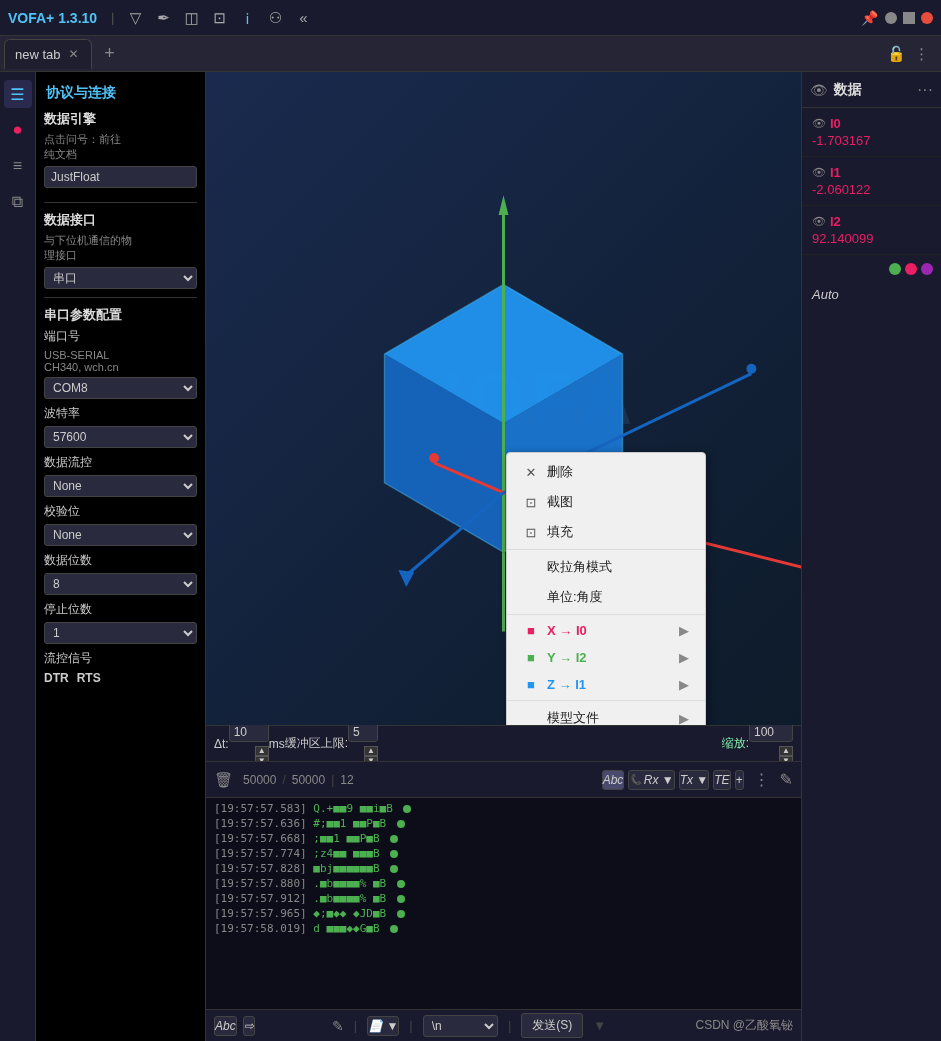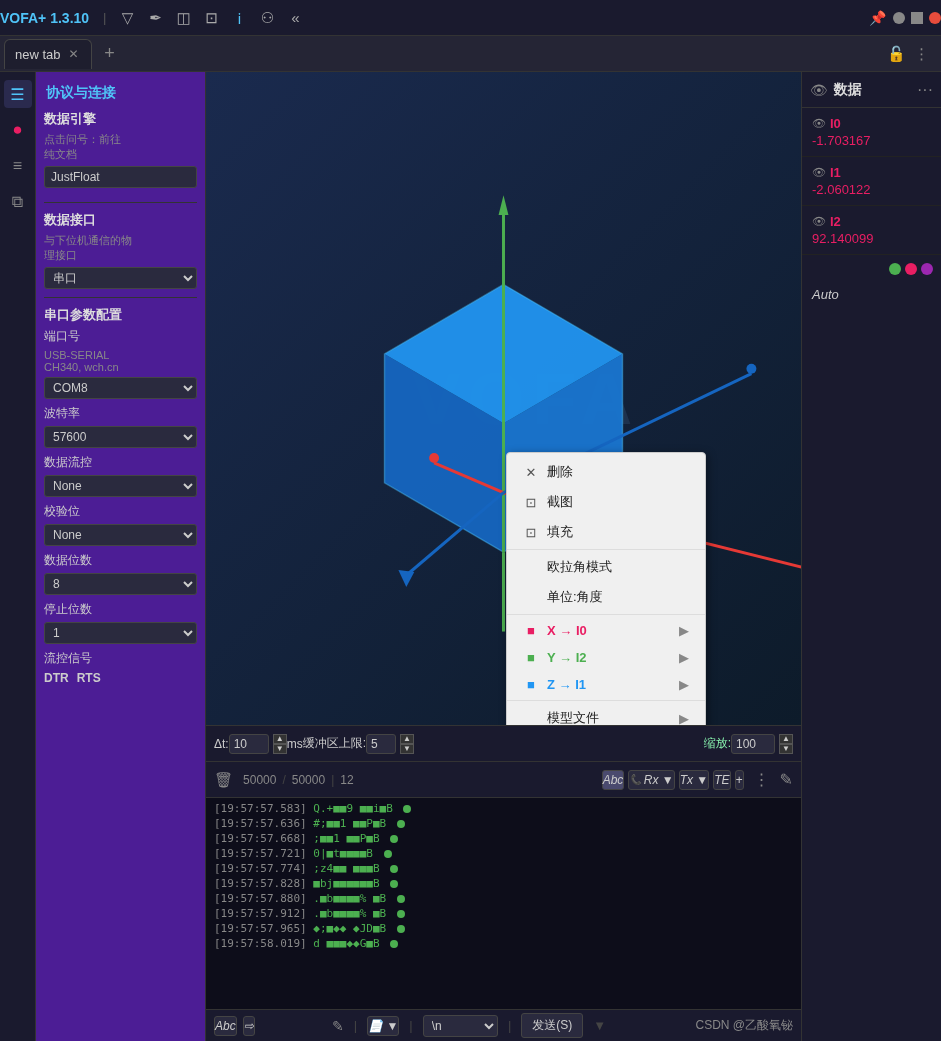--- a/index.html
+++ b/index.html
@@ -13,21 +13,21 @@
       display: flex;
       flex-direction: column;
     }
 
     
     .titlebar {
       height: 36px;
       background: #1a1a2e;
       display: flex;
       align-items: center;
-      padding: 0 0;
+      padding: 0 8px;
       gap: 6px;
       border-bottom: 1px solid #333;
       flex-shrink: 0;
     }
     .titlebar-logo {
       color: #4fc3f7;
       font-weight: bold;
       font-size: 14px;
       margin-right: 4px;
     }
@@ -97,21 +97,21 @@
     
     .main-area {
       display: flex;
       flex: 1;
       overflow: hidden;
     }
 
     
     .sidebar {
       width: 170px;
-      background: #4c1d95;
+      background: #000000;
       border-right: 1px solid #333;
       overflow-y: auto;
       padding: 8px;
       flex-shrink: 0;
     }
     .sidebar-title {
       color: #4fc3f7;
       font-size: 14px;
       font-weight: bold;
       padding: 4px 2px 8px 2px;
@@ -249,21 +249,21 @@
       background: #1a1a2e;
       display: flex;
       align-items: center;
       padding: 0 8px;
       border-top: 1px solid #333;
       flex-shrink: 0;
       font-size: 12px;
       color: #ccc;
     }
     .toolbar-input-group {
-      display: flex; align-items: flex-start; gap: 4px;
+      display: flex; align-items: flex-end; gap: 4px; flex-direction: column;
     }
     .toolbar-input {
       width: 50px;
       background: #2a2a3e;
       border: 1px solid #444;
       border-radius: 3px;
       color: #ccc;
       padding: 2px 4px;
       font-size: 12px;
     }
@@ -730,25 +730,20 @@
           <span class="log-time">[19:57:57.636]</span>
           <span class="log-data"> #;■■1 ■■P■B </span>
           <span class="log-dot"></span>
         </div>
         <div class="log-line">
           <span class="log-time">[19:57:57.668]</span>
           <span class="log-data"> ;■■1 ■■P■B </span>
           <span class="log-dot"></span>
         </div>
         <div class="log-line">
-          <span class="log-time">[19:57:57.721]</span>
-          <span class="log-data"> 0|■t■■■■B </span>
-          <span class="log-dot"></span>
-        </div>
-        <div class="log-line">
           <span class="log-time">[19:57:57.774]</span>
           <span class="log-data"> ;z4■■ ■■■B </span>
           <span class="log-dot"></span>
         </div>
         <div class="log-line">
           <span class="log-time">[19:57:57.828]</span>
           <span class="log-data"> ■bj■■■■■■B </span>
           <span class="log-dot"></span>
         </div>
         <div class="log-line">

